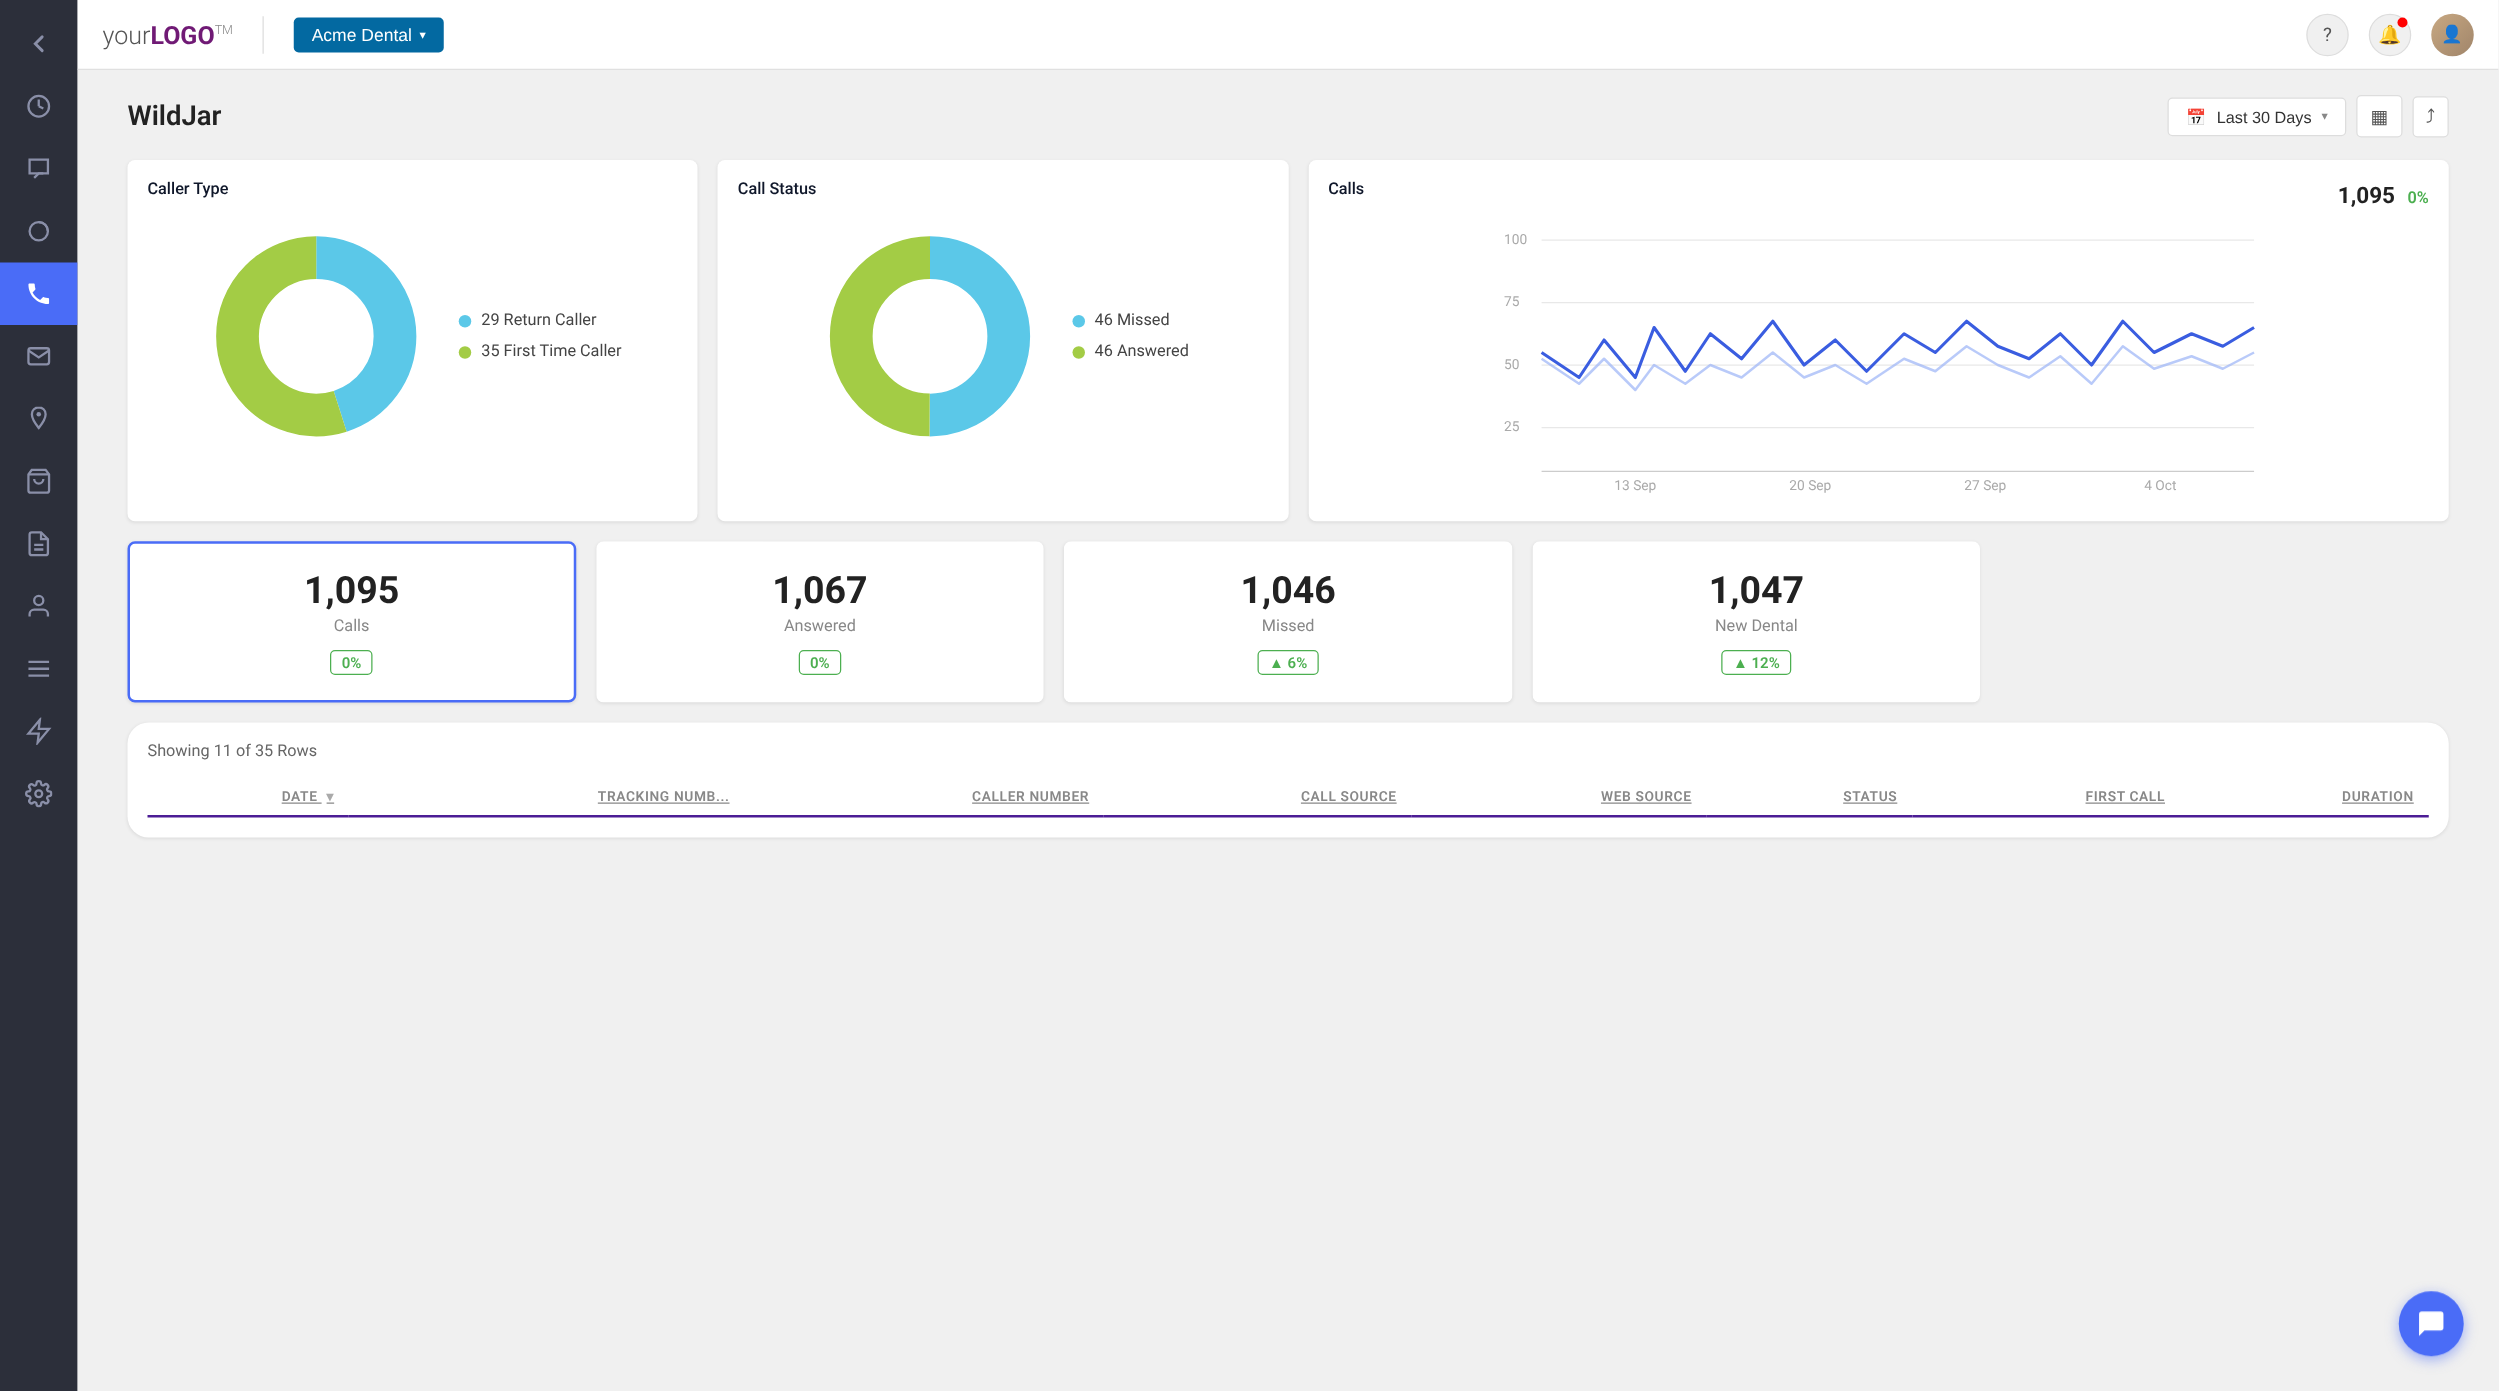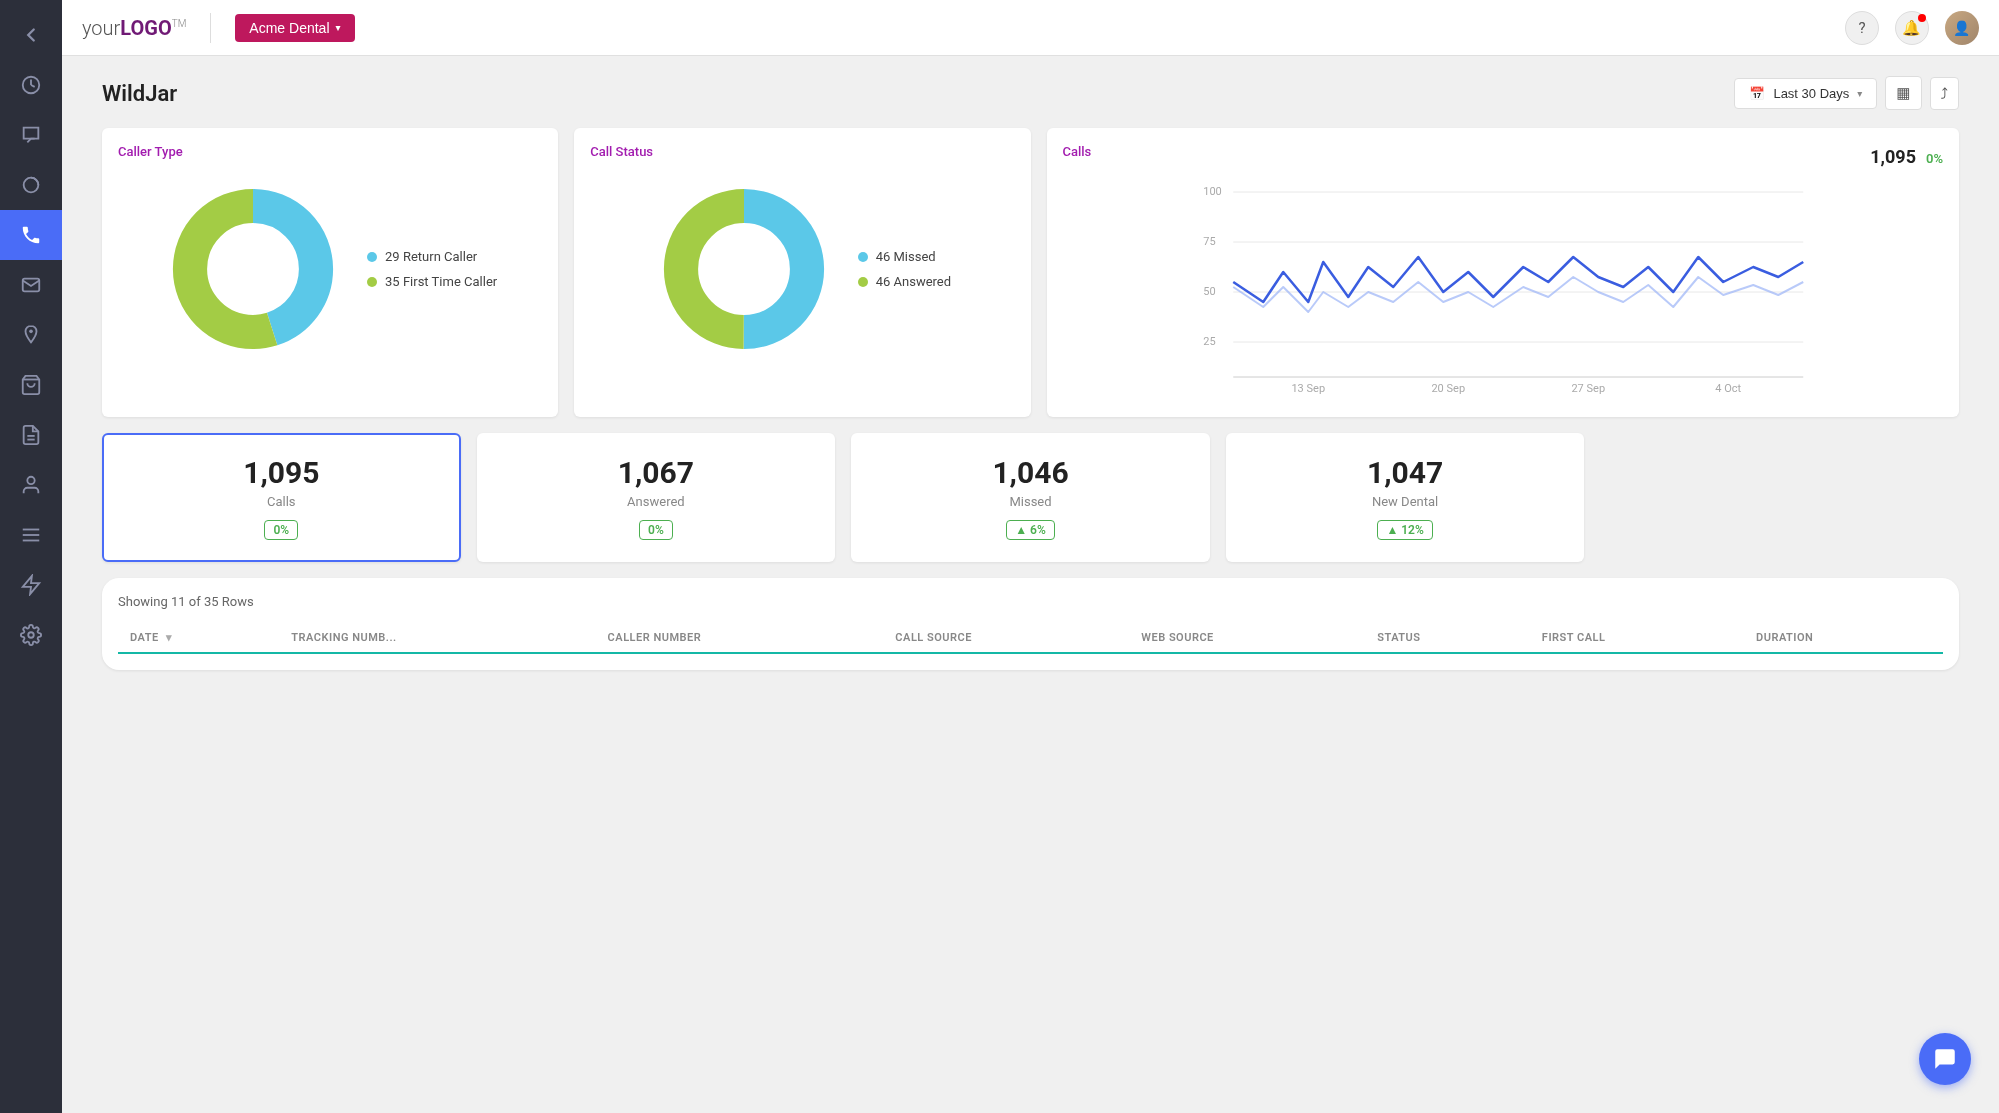--- a/index.html
+++ b/index.html
@@ -54,21 +54,21 @@
     }
     .logo-text {
       font-size: 20px;
       color: #555;
       font-weight: 300;
     }
     .logo-text strong { color: #701a75; font-weight: 700; }
     .logo-tm { font-size: 10px; vertical-align: super; color: #888; }
     .logo-divider { width: 1px; height: 30px; background: #ddd; margin: 0 8px; }
     .acme-btn {
-      background: #be185d;
+      background: #0369a1;
       color: #fff;
       border: none;
       border-radius: 4px;
       padding: 6px 14px;
       font-size: 14px;
       cursor: pointer;
       display: flex;
       align-items: center;
       gap: 6px;
     }
@@ -167,21 +167,21 @@
       margin-bottom: 16px;
     }
     .chart-card {
       background: #fff;
       border-radius: 6px;
       padding: 16px;
       box-shadow: 0 1px 3px rgba(0,0,0,0.08);
     }
     .chart-card-title {
       font-size: 13px;
-      color: #a21caf;
+      color: #0f172a;
       margin-bottom: 10px;
       font-weight: 500;
     }
 
     
     .donut-container {
       display: flex;
       align-items: center;
       justify-content: center;
       gap: 24px;
@@ -242,22 +242,23 @@
     }
     .table-info { font-size: 13px; color: #666; margin-bottom: 14px; }
     .data-table { width: 100%; border-collapse: collapse; }
     .data-table th {
       font-size: 11px;
       font-weight: 600;
       color: #888;
       text-transform: uppercase;
       letter-spacing: 0.5px;
       padding: 8px 12px;
-      text-align: left;
-      border-bottom: 2px solid #14b8a6;
+      text-align: right;
+      border-bottom: 2px solid #4c1d95;
+      text-decoration: underline;
     }
     .data-table th.sortable { cursor: pointer; }
     .sort-arrow { color: #aaa; margin-left: 4px; }
 
     
     .chat-fab {
       position: fixed;
       bottom: 28px;
       right: 28px;
       width: 52px;

